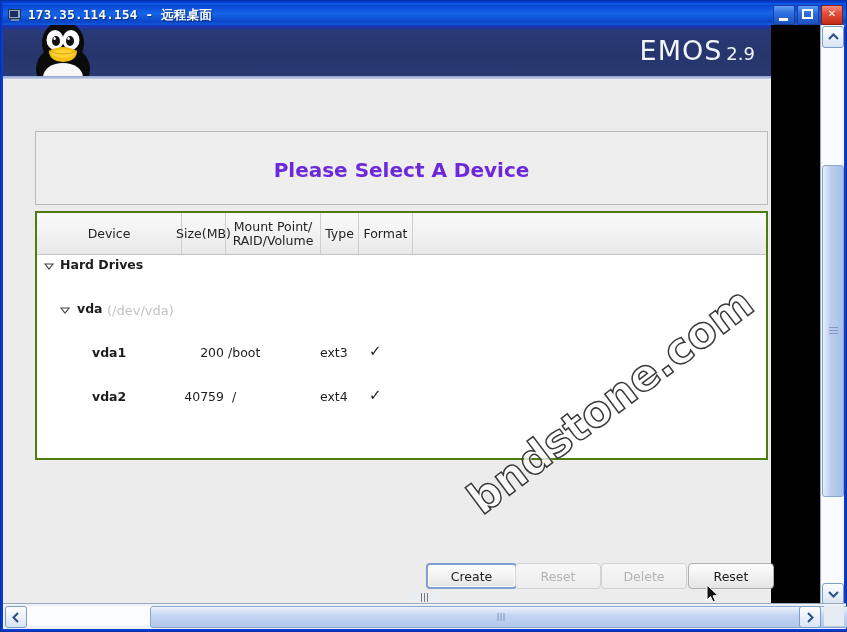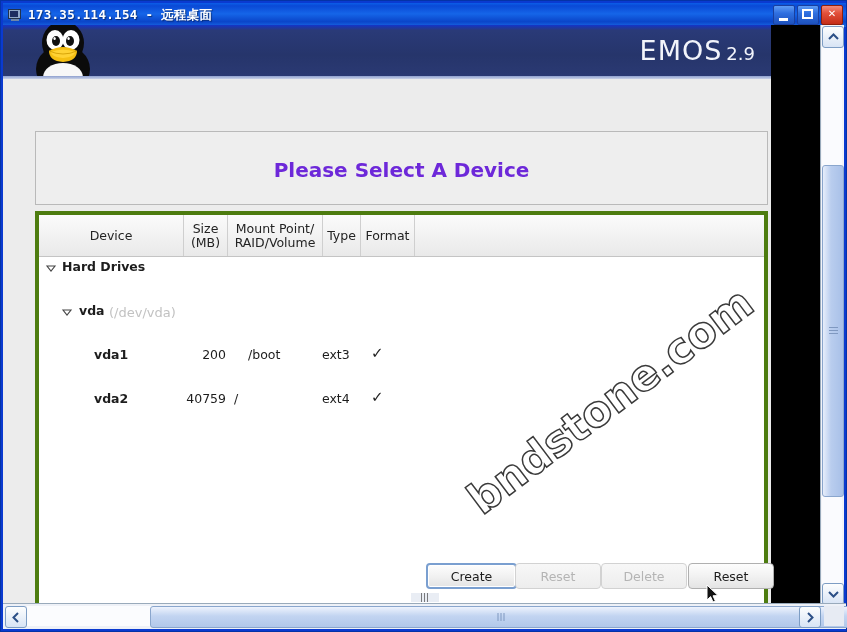--- a/index.html
+++ b/index.html
@@ -49,22 +49,22 @@
 
   .page{position:absolute;left:0;top:54px;width:768px;height:527px;background:#ececec;}
 
   .panel{position:absolute;border:1px solid #b7b7b7;background:#efefef;box-sizing:border-box;}
 
   .title-panel{left:32px;top:52px;width:733px;height:74px;
     background:#eeeeee;border:1px solid #b9b9b9;}
   .page-title{position:absolute;left:0;right:0;top:26px;text-align:center;
     font-size:20px;font-weight:bold;color:#6d28d9;}
 
-  .table-panel{left:32px;top:132px;width:733px;height:418px;background:#fff;
-    border:4px solid #4d7c0f;overflow:hidden;}
+  .table-panel{left:32px;top:132px;width:733px;height:249px;background:#fff;
+    border:2px solid #4d7c0f;overflow:hidden;}
   .thead{position:relative;height:41px;background:linear-gradient(to bottom,#fbfbfb,#e9e9e9);
     border-bottom:1px solid #c4c4c4;display:flex;align-items:center;}
   .th{font-size:12.5px;color:#232323;text-align:center;line-height:14px;
     height:41px;display:flex;align-items:center;justify-content:center;
     border-right:1px solid #cfcfcf;box-sizing:border-box;padding:0 4px;}
   .th.last{border-right:1px solid #cfcfcf;}
   .tbody{position:relative;background:#fff;height:306px;}
   .trow{position:relative;height:22px;font-size:12.5px;color:#1d1d1d;}
   .cell{position:absolute;top:2px;white-space:nowrap;}
   .twisty{position:absolute;width:12px;height:12px;top:5px;}
@@ -185,21 +185,21 @@
       <div class="page">
 
         <div class="panel title-panel">
           <div class="page-title">Please Select A Device</div>
         </div>
 
         <div class="panel table-panel">
 
           <div class="thead">
             <div class="th" style="width:145px">Device</div>
-            <div class="th" style="width:44px;flex-direction:column;justify-content:center">
+            <div class="th" style="width:44px;justify-content:center">
               <span>Size</span>
               <span>(MB)</span>
             </div>
             <div class="th" style="width:95px;flex-direction:column;justify-content:center">
               <span>Mount Point/</span>
               <span>RAID/Volume</span>
             </div>
             <div class="th" style="width:38px">Type</div>
             <div class="th last" style="width:54px">Format</div>
           </div>
@@ -221,21 +221,21 @@
                     <path d="M2 4 L10 4 L6 9 Z" fill="none" stroke="#444" stroke-width="1.1"></path>
                   </svg>
               </span>
               <span class="cell devname b" style="left:40px">vda</span>
               <span class="cell devpath" style="left:70px;top:4px">(/dev/vda)</span>
             </div>
 
             <div class="trow" style="top:44px">
               <span class="cell devname" style="left:55px">vda1</span>
               <span class="cell sizecell" style="left:125px">200</span>
-              <span class="cell" style="left:209px">/boot</span>
+              <span class="cell" style="left:191px">/boot</span>
               <span class="cell" style="left:283px">ext3</span>
               <span class="cell check" style="left:332px;top:-1px">✓</span>
             </div>
 
             <div class="trow" style="top:66px">
               <span class="cell devname" style="left:55px">vda2</span>
               <span class="cell sizecell" style="left:125px">40759</span>
               <span class="cell" style="left:195px">/</span>
               <span class="cell" style="left:283px">ext4</span>
               <span class="cell check" style="left:332px;top:-1px">✓</span>

